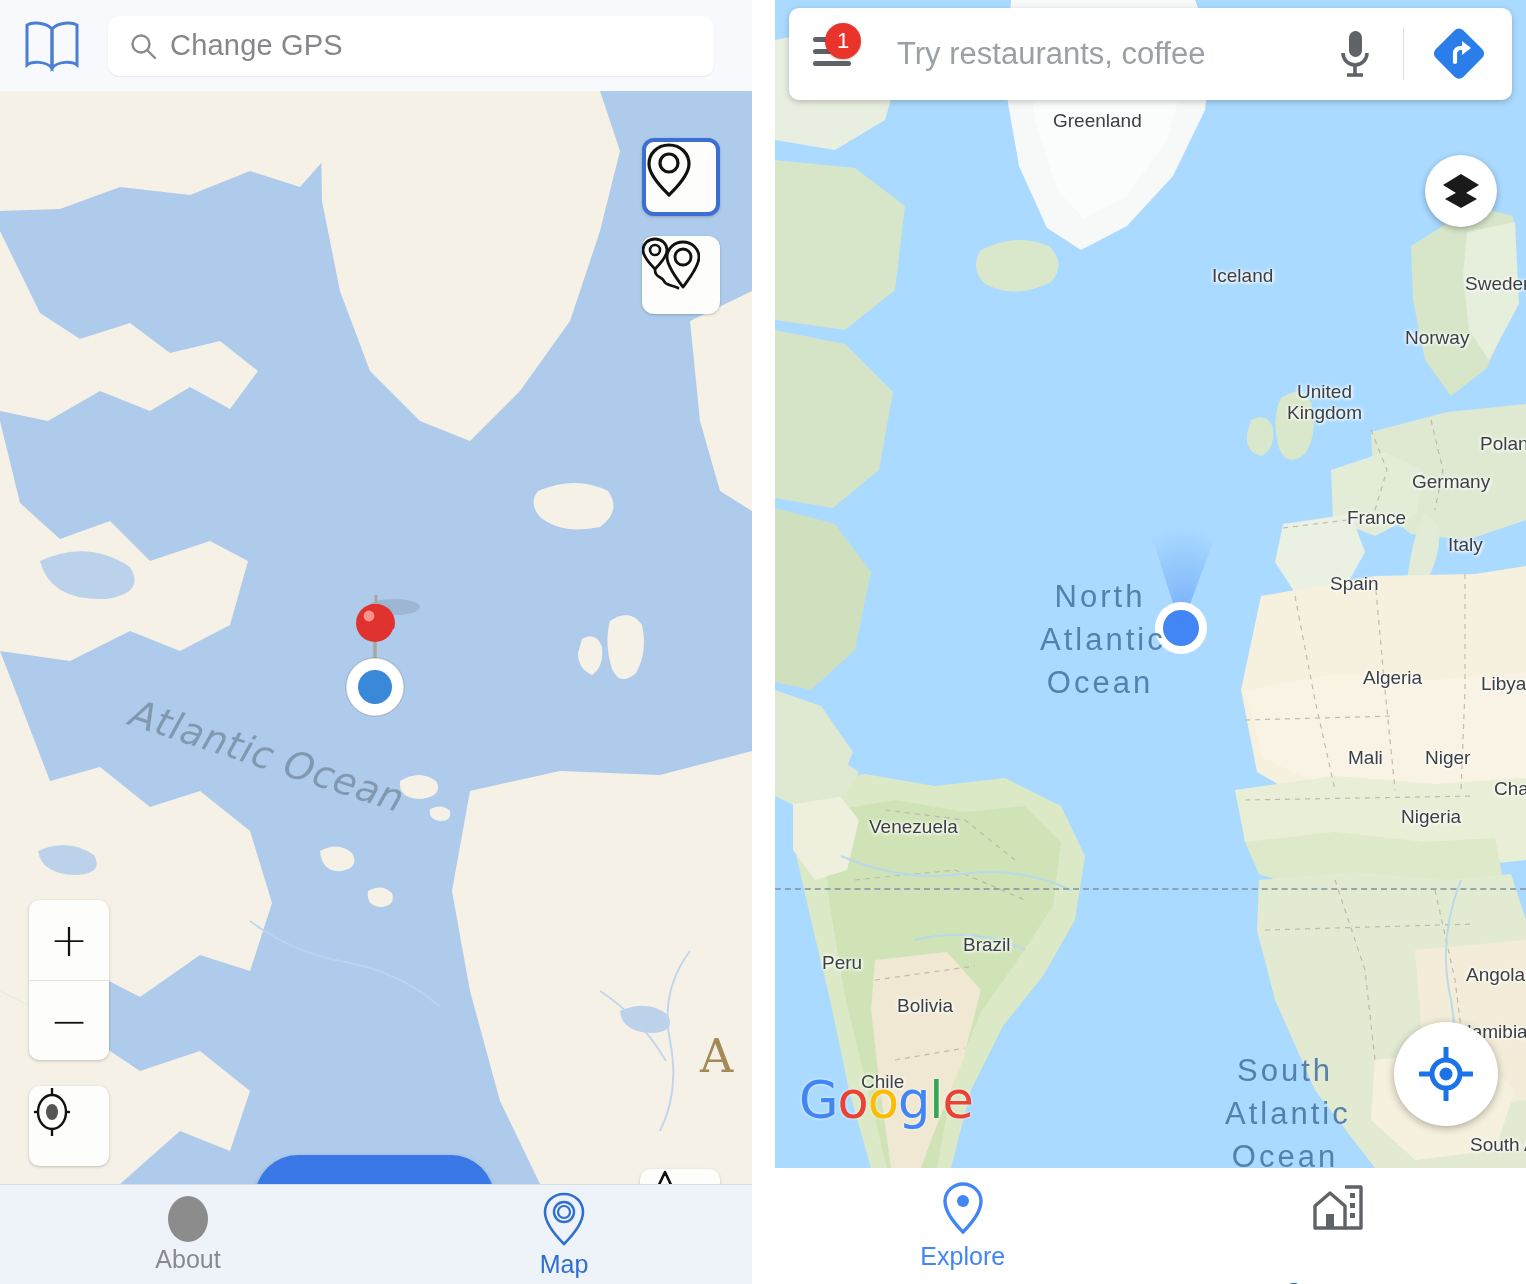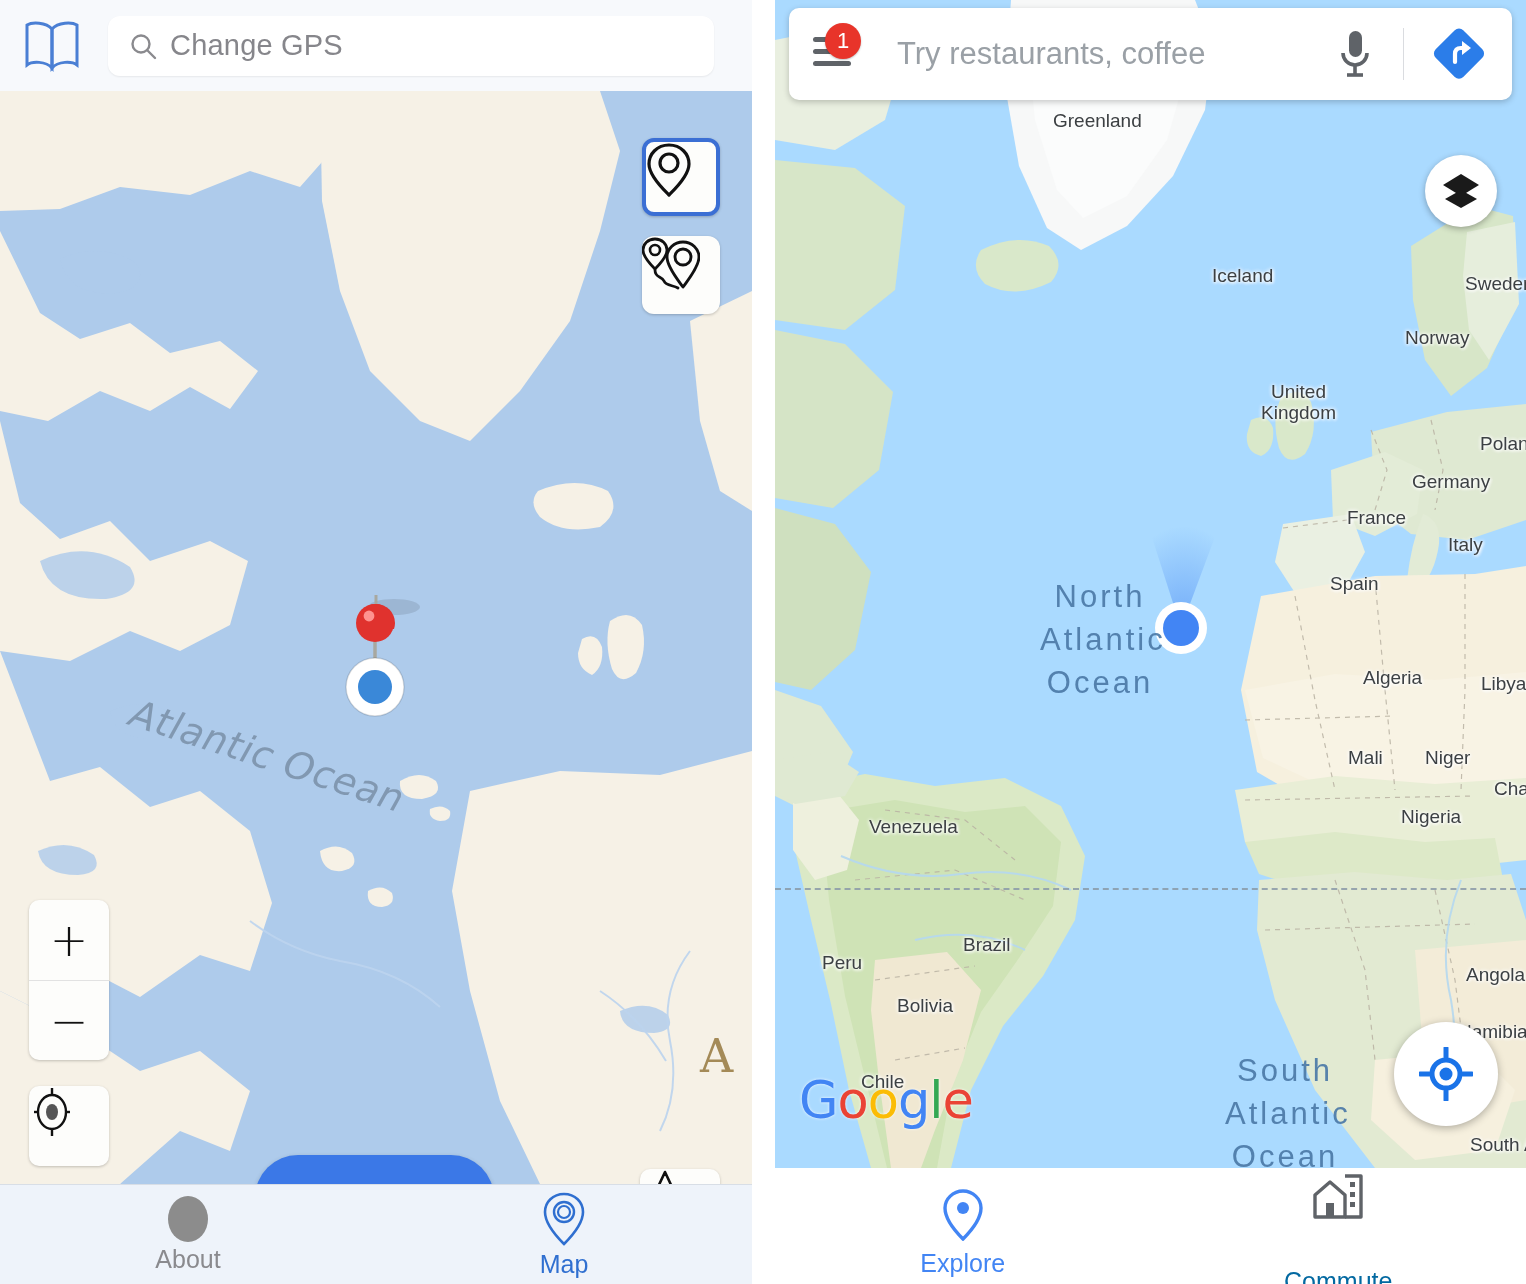--- a/index.html
+++ b/index.html
@@ -175,21 +175,21 @@
   .g-label.two { line-height: 1.12; text-align: center; }
   .g-ocean {
     position: absolute; color: #4c7aa8; font-size: 31px;
     letter-spacing: 3px; line-height: 1.38; text-align: center;
     font-family: "Liberation Sans", sans-serif; white-space: nowrap;
     opacity: .92;
   }
 
   .g-tabbar {
     position: absolute; left:0; bottom:0; width: 751px; height: 116px;
-    background: #ffffff; display:flex; align-items: center; padding-top: 14px;
+    background: #ffffff; display:flex; align-items: flex-start; padding-top: 14px;
   }
   .g-tab { flex:1; display:flex; flex-direction:column; align-items:center; gap:8px; }
   .g-tab .lbl { font-size: 25px; }
   .g-tab.active .lbl { color: #4285F4; }
   .g-tab.inactive .lbl { color: #0369a1; margin-top: 38px; }
 
   .equator {
     position: absolute; left: 0; top: 888px; width: 751px; height: 0;
     border-top: 2px dashed #8a9aa8; opacity: .85;
   }
@@ -438,21 +438,21 @@
         </defs>
         <path d="M84 128 L52 28 L122 26 Z" fill="url(#cone)"></path>
         <circle cx="84" cy="128" r="26" fill="#fff"></circle>
         <circle cx="84" cy="128" r="18" fill="#4285F4"></circle>
       </svg>
 
       <div class="g-label" style="left:278px;top:110px;">Greenland</div>
       <div class="g-label" style="left:437px;top:265px;">Iceland</div>
       <div class="g-label" style="left:690px;top:273px;">Sweden</div>
       <div class="g-label" style="left:630px;top:327px;">Norway</div>
-      <div class="g-label two" style="left:486px;top:381px;">United<br>Kingdom</div>
+      <div class="g-label two" style="left:512px;top:381px;">United<br>Kingdom</div>
       <div class="g-label" style="left:705px;top:433px;">Poland</div>
       <div class="g-label" style="left:637px;top:471px;">Germany</div>
       <div class="g-label" style="left:572px;top:507px;">France</div>
       <div class="g-label" style="left:673px;top:534px;text-align:right;">Italy</div>
       <div class="g-label" style="left:555px;top:549px;margin-top:24px;">Spain</div>
       <div class="g-label" style="left:588px;top:667px;">Algeria</div>
       <div class="g-label" style="left:706px;top:673px;">Libya</div>
       <div class="g-label" style="left:573px;top:747px;">Mali</div>
       <div class="g-label" style="left:650px;top:747px;">Niger</div>
       <div class="g-label" style="left:719px;top:778px;">Chad</div>

